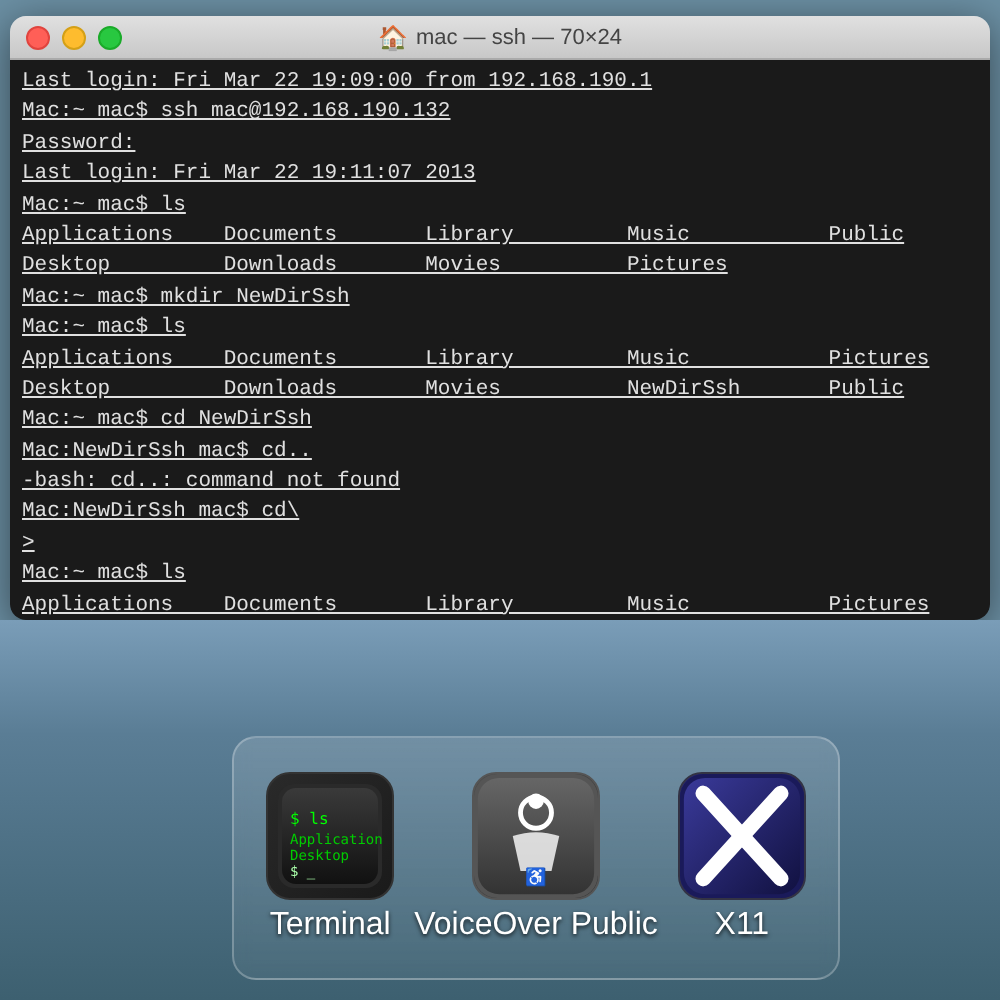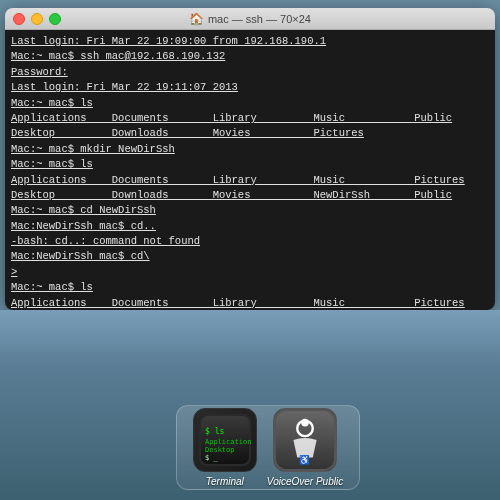--- a/index.html
+++ b/index.html
@@ -82,21 +82,21 @@
       flex-direction: column;
       align-items: center;
       justify-content: flex-end;
       padding-bottom: 10px;
     }
 
     .dock-shelf {
       background: linear-gradient(to bottom, rgba(255,255,255,0.15), rgba(255,255,255,0.05));
       border: 1px solid rgba(255,255,255,0.25);
       border-radius: 12px;
-      padding: 2px 16px;
+      padding: 17px 16px;
       display: flex;
       align-items: flex-end;
       gap: 10px;
       backdrop-filter: blur(4px);
       margin-left: 36px;
     }
 
     .dock-item {
       display: flex;
       flex-direction: column;
@@ -133,25 +133,24 @@
     }
 
     .dock-icon.x11 {
       background: linear-gradient(135deg, #2a2a7a, #1a1a5a);
       border: 1px solid #334;
       color: white;
       font-size: 32px;
     }
 
     .dock-label {
-      font-size: 10px;
+      font-size: 16px;
       color: white;
       text-shadow: 0 1px 2px rgba(0,0,0,0.8);
       text-align: center;
-      font-style: italic;
     }
 
     .terminal-lines {
       white-space: pre;
       font-family: 'Menlo', 'Monaco', 'Courier New', monospace;
       font-size: 10.5px;
       line-height: 1.38;
     }
   </style>
 </head>
@@ -235,14 +234,32 @@
 
           <circle cx="32" cy="20" r="8" fill="none" stroke="white" stroke-width="2.5"></circle>
           <circle cx="32" cy="14" r="4" fill="white"></circle>
           <path d="M20 32 Q32 28 44 32 L40 50 H24 Z" fill="white" opacity="0.8"></path>
           <text x="32" y="56" text-anchor="middle" fill="white" font-size="9" font-family="Arial">♿</text>
         </svg>
       </div>
       <span class="dock-label">VoiceOver Public</span>
     </div>
 
+    <div class="dock-item">
+      <div class="dock-icon x11">
+        <svg width="64" height="64" viewBox="0 0 64 64">
+          <rect width="64" height="64" rx="12" fill="#1a1a5a"></rect>
+          <rect x="2" y="2" width="60" height="60" rx="11" fill="url(#xgrad)"></rect>
+          <defs>
+            <linearGradient id="xgrad" x1="0" y1="0" x2="1" y2="1">
+              <stop offset="0%" stop-color="#3a3a9a"></stop>
+              <stop offset="100%" stop-color="#111140"></stop>
+            </linearGradient>
+          </defs>
+
+          <line x1="12" y1="10" x2="52" y2="54" stroke="white" stroke-width="8" stroke-linecap="round"></line>
+          <line x1="52" y1="10" x2="12" y2="54" stroke="white" stroke-width="8" stroke-linecap="round"></line>
+        </svg>
+      </div>
+      <span class="dock-label">X11</span>
+    </div>
   </div>
 </div>
 
 </body></html>

